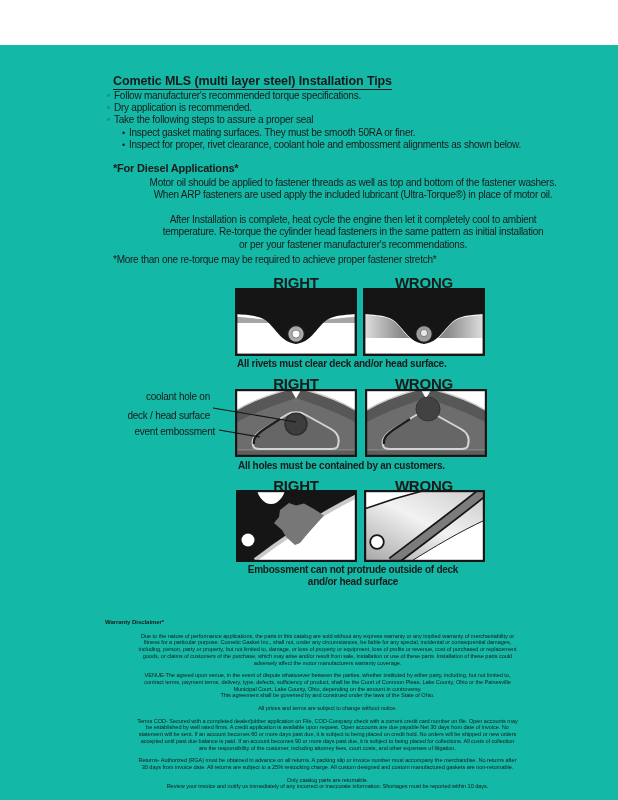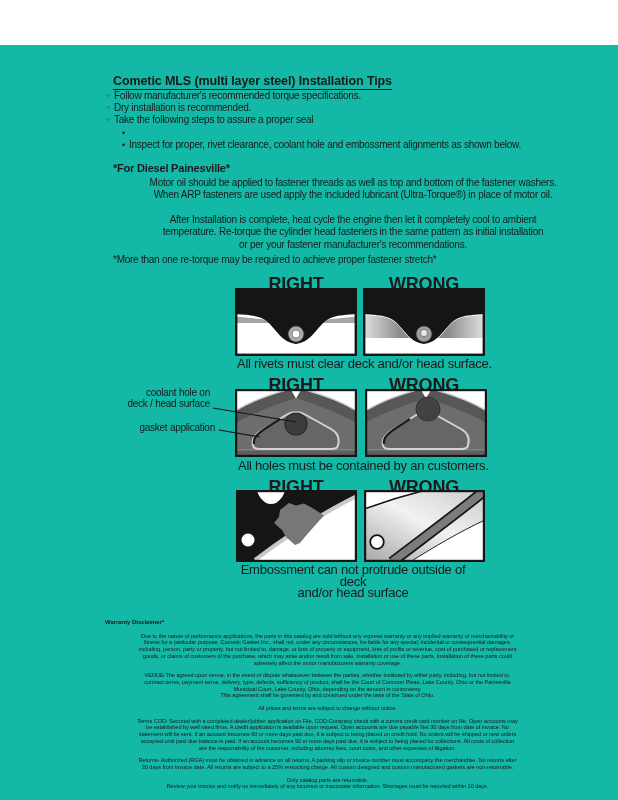--- a/index.html
+++ b/index.html
@@ -13,23 +13,23 @@
     font-size:12.5px;font-weight:bold;letter-spacing:-0.1px;
     border-bottom:1.4px solid #1a1a1a;padding-bottom:1px;display:inline-block;
   }
   .body-text{font-size:10px;letter-spacing:-0.25px;line-height:12.3px;}
   .bullets{font-size:10px;letter-spacing:-0.25px;line-height:12.2px;}
   .bullet-row{display:flex;}
   .bullet-row .marker{width:7px;flex:0 0 7px;font-size:8px;line-height:12.2px;}
   .bullet-row.sub{padding-left:15px;}
   .bullet-row.sub .marker{font-size:9px;}
   .section-heading{font-size:11px;font-weight:bold;letter-spacing:-0.2px;}
-  .rw-label{font-size:18px;font-weight:bold;letter-spacing:-0.2px;width:122px;text-align:center;}
-  .caption{font-size:13px;font-weight:normal;letter-spacing:-0.25px;line-height:11.5px;}
-  .diagram-label{font-size:10px;letter-spacing:-0.25px;line-height:11px;text-align:right;}
+  .rw-label{font-size:15px;font-weight:bold;letter-spacing:-0.2px;width:122px;text-align:center;}
+  .caption{font-size:10px;font-weight:bold;letter-spacing:-0.25px;line-height:11.5px;}
+  .diagram-label{font-size:10px;letter-spacing:-0.25px;line-height:19px;text-align:right;}
   .legal{width:445px;font-size:5.6px;letter-spacing:-0.05px;line-height:6.7px;}
   .legal-heading{font-size:6px;font-weight:bold;margin-bottom:7px;}
   .legal p{margin:0 0 6px 0;}
   .footer-code{font-size:13.5px;letter-spacing:-0.2px;}
   svg{display:block;}
 </style>
 </head>
 <body>
 
 <div class="page">
@@ -38,36 +38,37 @@
     <span class="title">Cometic MLS (multi layer steel) Installation Tips</span>
   </div>
 
   <div class="abs bullets" style="left:107px;top:45px;width:470px;">
     <div class="bullet-row">
       <span class="marker">◦</span>
       <span>Follow manufacturer's recommended torque specifications.</span>
     </div>
     <div class="bullet-row">
       <span class="marker">◦</span>
-      <span>Dry installation is recommended.</span>
+      <span>Dry application is recommended.</span>
     </div>
     <div class="bullet-row">
       <span class="marker">◦</span>
       <span>Take the following steps to assure a proper seal</span>
     </div>
     <div class="bullet-row sub">
       <span class="marker">•</span>
+      <span>Inspect gasket mating surfaces.  They must be smooth 50RA or finer.</span>
     </div>
     <div class="bullet-row sub">
       <span class="marker">•</span>
       <span>Inspect for proper, rivet clearance, coolant hole and embossment alignments as shown below.</span>
     </div>
   </div>
 
-  <div class="abs section-heading" style="left:113px;top:117px;">*For Diesel Painesville*</div>
+  <div class="abs section-heading" style="left:113px;top:117px;">*For Diesel Applications*</div>
   <div class="abs body-text ws" style="left:113px;top:132px;width:480px;">Motor oil should be applied to fastener threads as well as top and bottom of the fastener washers.
 When ARP fasteners are used apply the included lubricant (Ultra-Torque®) in place of motor oil.</div>
   <div class="abs body-text ws" style="left:113px;top:169px;width:480px;">After Installation is complete, heat cycle the engine then let it completely cool to ambient
 temperature. Re-torque the cylinder head fasteners in the same pattern as initial installation
 or per your fastener manufacturer's recommendations.</div>
   <div class="abs body-text" style="left:113px;top:209px;width:480px;">*More than one re-torque may be required to achieve proper fastener stretch*</div>
 
   <div class="abs rw-label" style="left:235px;top:229px;">RIGHT</div>
   <div class="abs rw-label" style="left:363px;top:229px;">WRONG</div>
 
@@ -105,21 +106,21 @@
     </svg>
   </div>
 
   <div class="abs caption" style="left:237px;top:313px;">All rivets must clear deck and/or head surface.</div>
 
   <div class="abs rw-label" style="left:235px;top:330px;">RIGHT</div>
   <div class="abs rw-label" style="left:363px;top:330px;">WRONG</div>
 
   <div class="abs diagram-label ws" style="left:118px;top:342px;width:92px;">coolant hole on
 deck / head surface</div>
-  <div class="abs diagram-label" style="left:118px;top:377px;width:97px;">gasket application</div>
+  <div class="abs diagram-label" style="left:118px;top:377px;width:97px;">event embossment</div>
 
   <div class="abs" style="left:235px;top:344px;">
     <svg width="122" height="68" viewBox="0 0 122 68">
       <rect x="0" y="0" width="122" height="68" fill="#6d6d6d"></rect>
       <line x1="0" y1="61" x2="122" y2="61" stroke="#9a9a9a" stroke-width="0.9"></line>
       <rect x="0" y="61.5" width="122" height="6.5" fill="#5e5e5e"></rect>
       <path d="M0,22 C16,12 36,5 55,0 L61,9 C44,14.5 20,23 0,34 Z" fill="#575757"></path>
       <path d="M122,22 C106,12 86,5 67,0 L61,9 C78,14.5 102,23 122,34 Z" fill="#575757"></path>
       <path d="M0,0 L55,0 C36,5 16,12 0,22 Z" fill="#ffffff"></path>
       <path d="M67,0 L122,0 L122,22 C106,12 86,5 67,0 Z" fill="#ffffff"></path>

